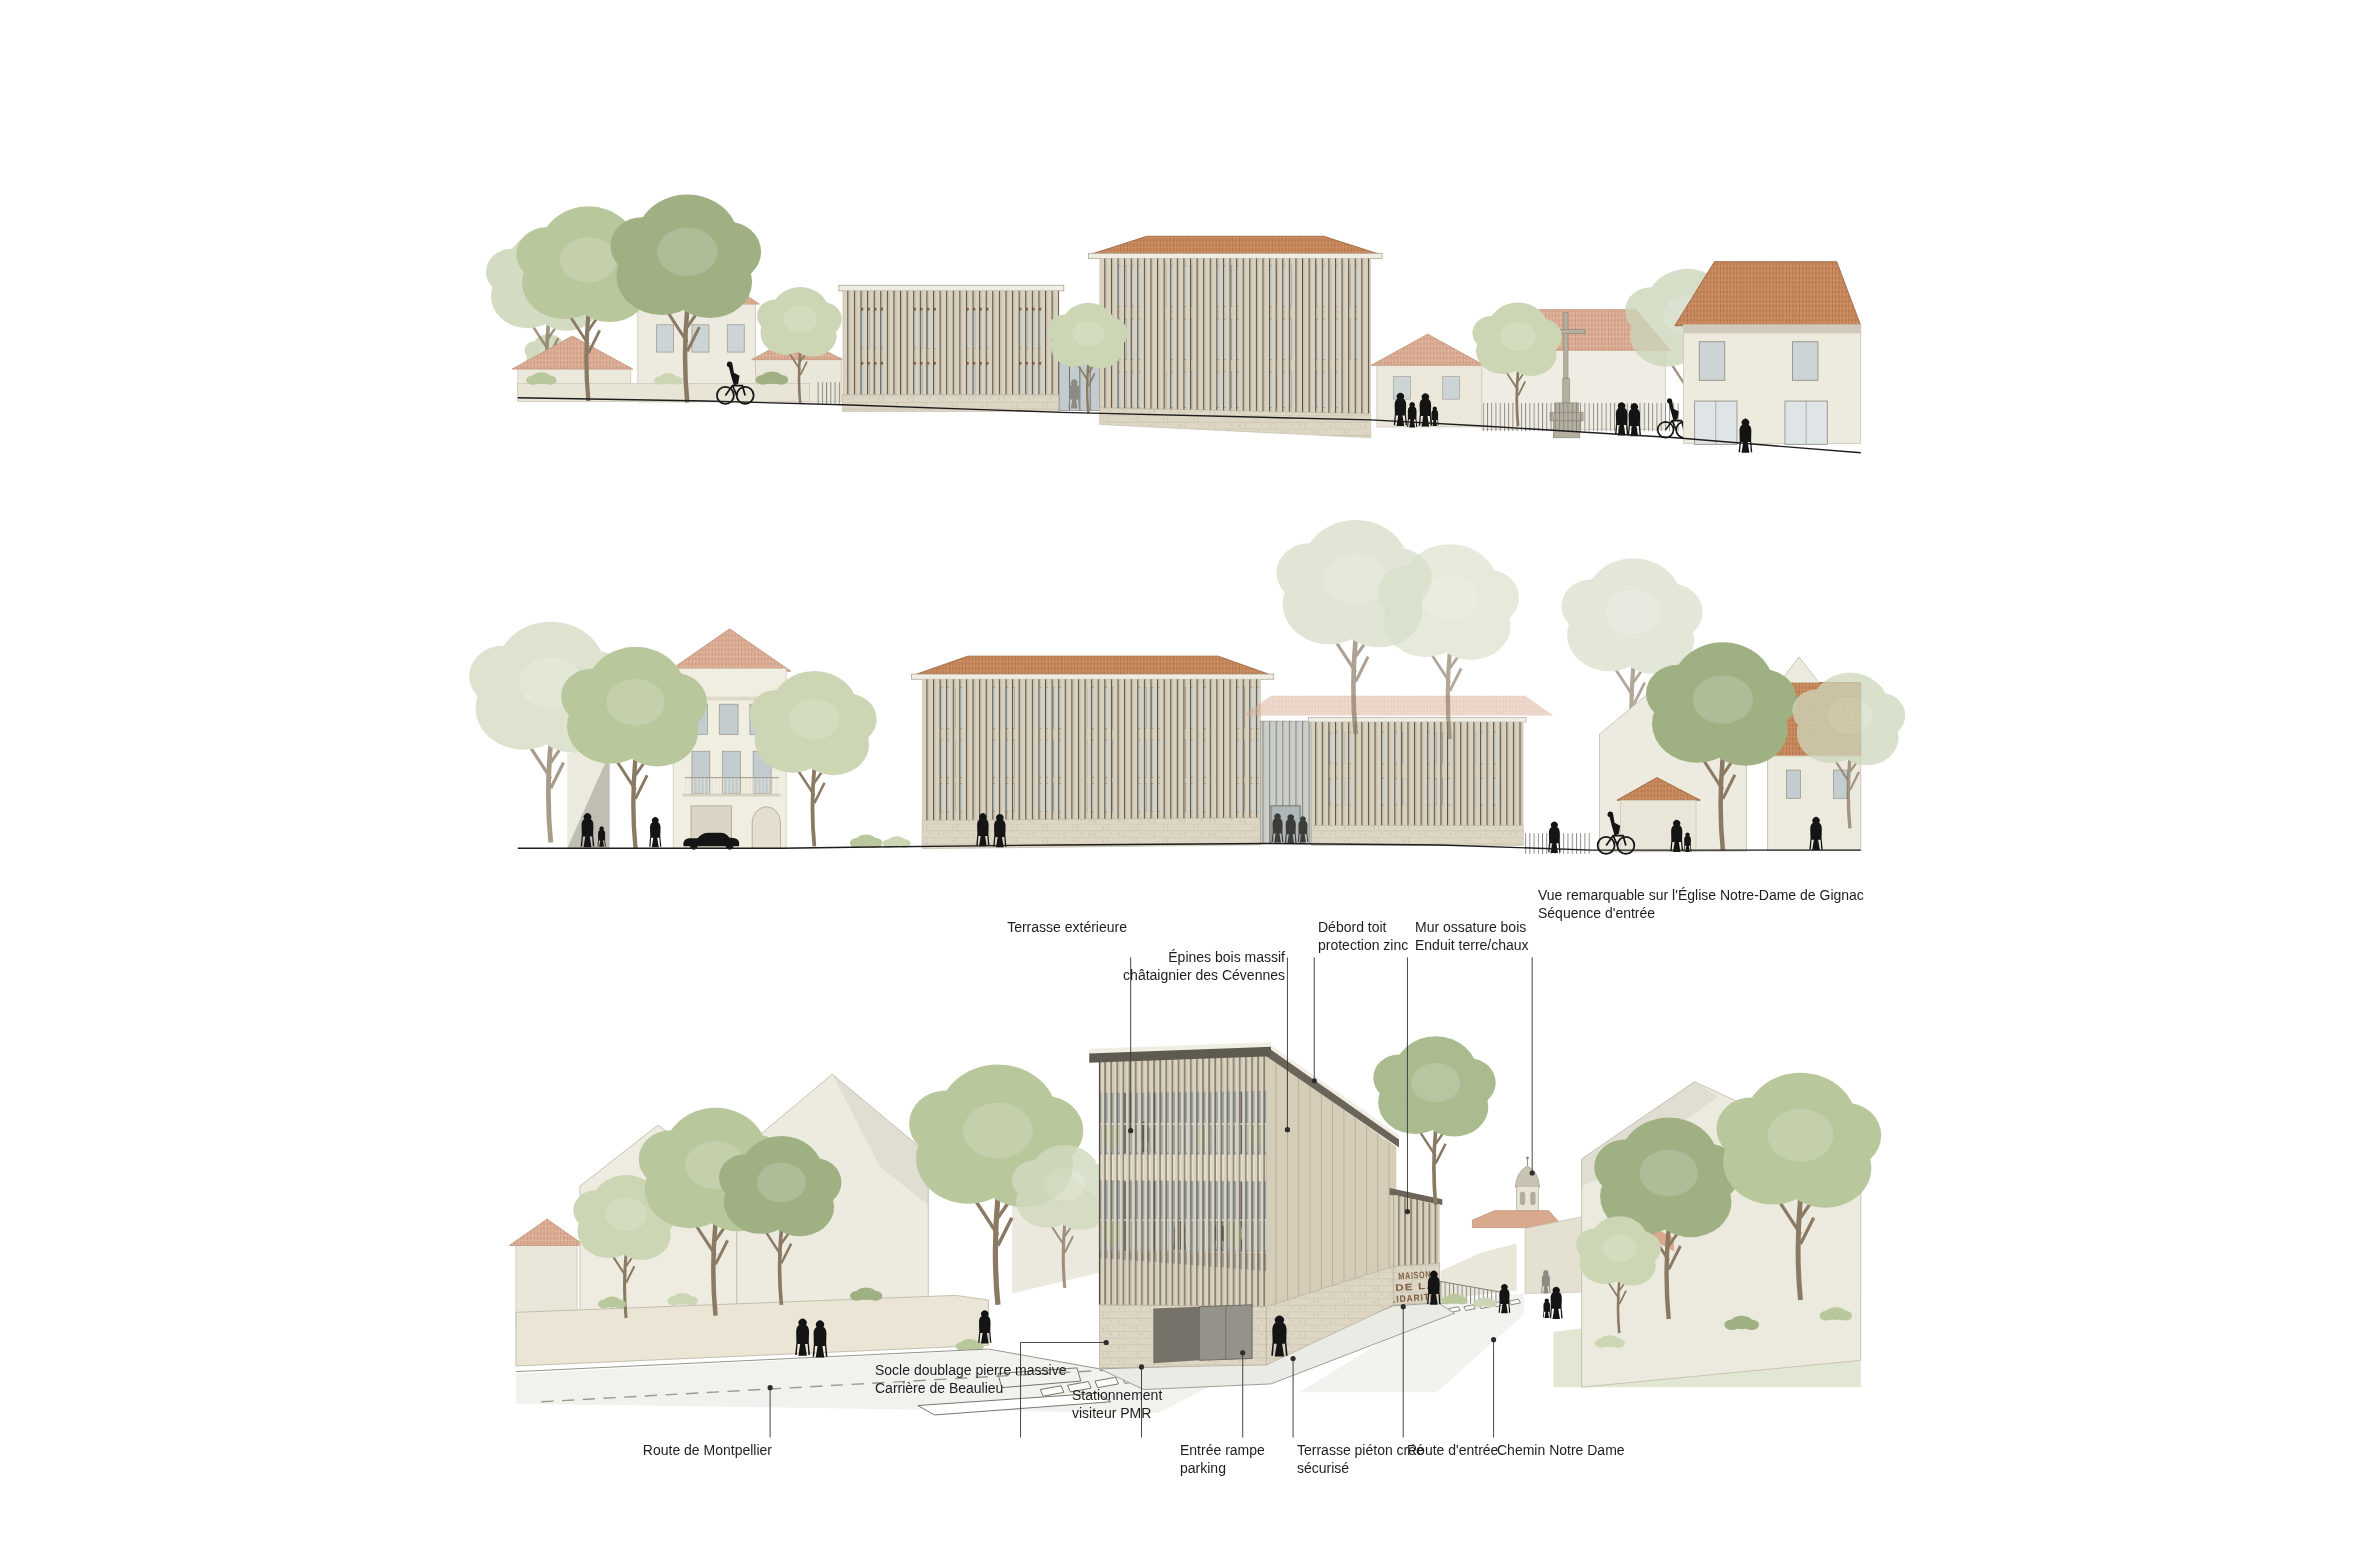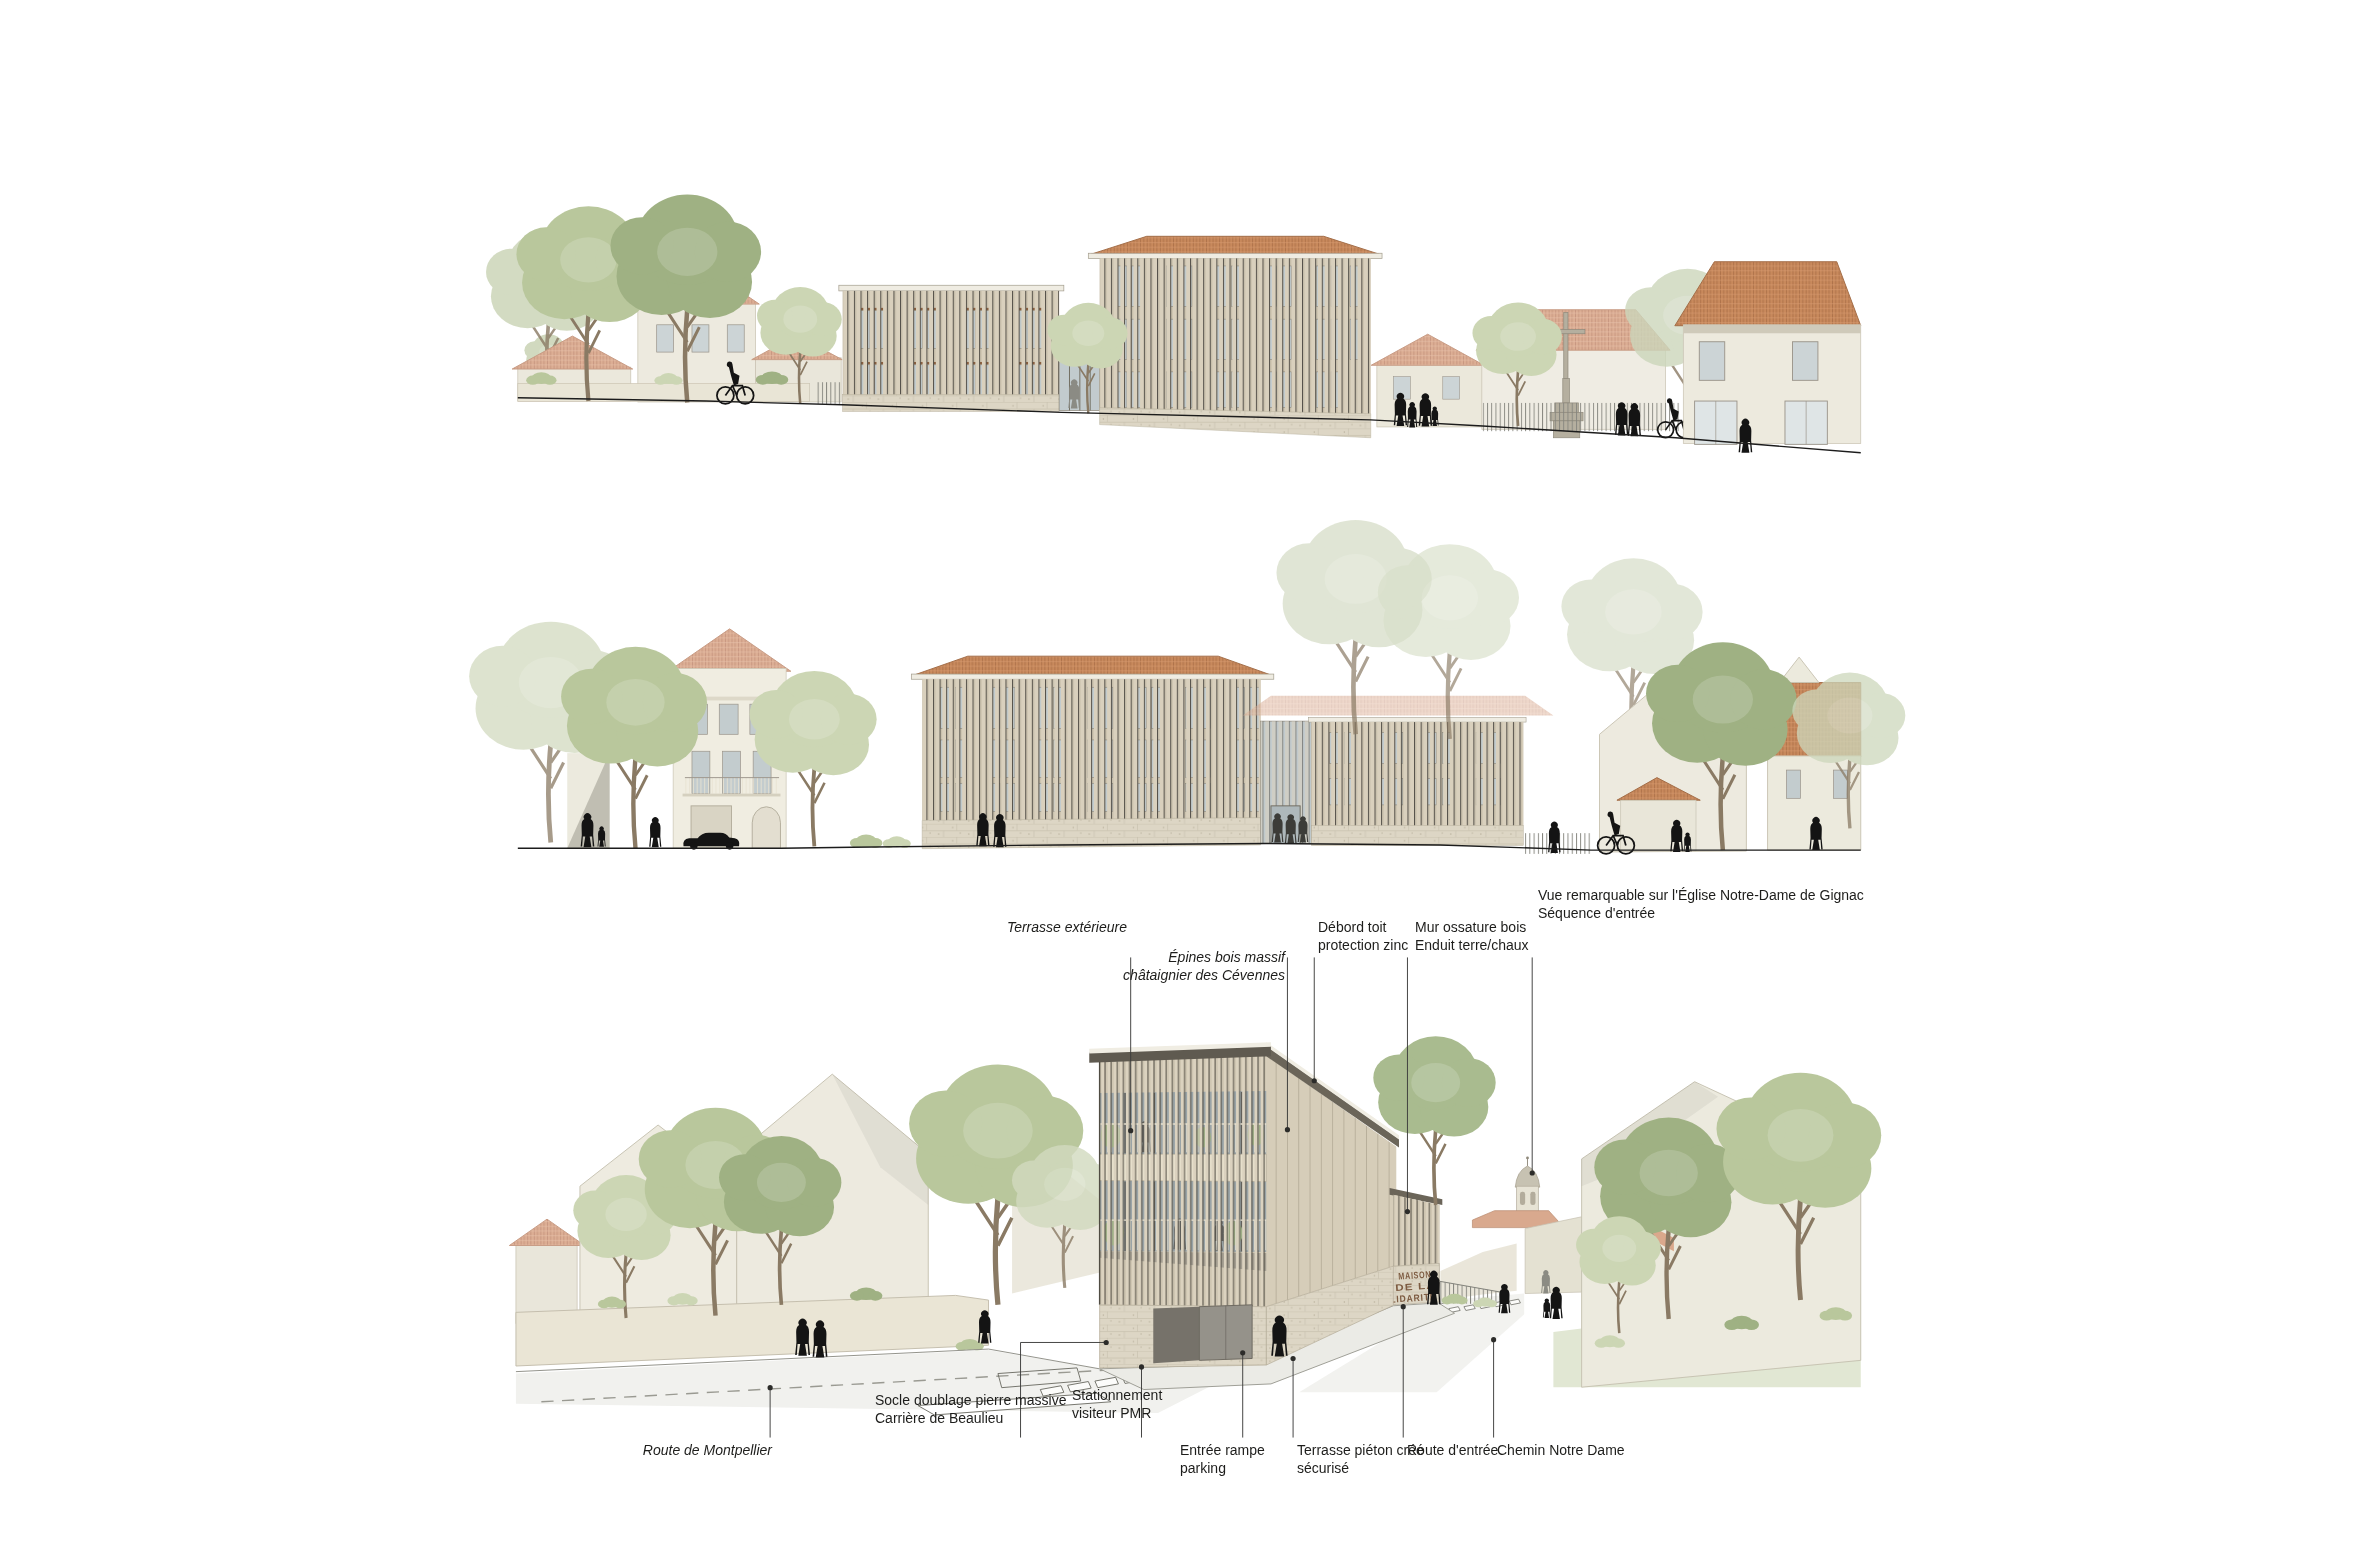--- a/index.html
+++ b/index.html
@@ -1,20 +1,20 @@
 <!DOCTYPE html>
 <html style="font-size:7.5px"><head>
 <meta charset="utf-8">
 <style>
   html,body{margin:0;padding:0;background:#fff;}
   #board{position:relative;width:2653px;height:1567px;background:#ffffff;overflow:hidden;
          font-family:"Liberation Sans",sans-serif;}
   #scene{position:absolute;left:0;top:0;}
   .ann{position:absolute;font-size:14px;line-height:18px;color:#1d1d1b;white-space:pre-line;}
-  .ann.r{text-align:right;font-style:italic;}
+  .ann.r{text-align:right;}
   .sign-text{font-family:"Liberation Sans",sans-serif;font-weight:bold;fill:#7d5b41;letter-spacing:2px;}
 </style>
 </head>
 <body>
 
 <div id="board">
 <svg id="scene" width="2653" height="1567" viewBox="0 0 5636 3329">
 <defs>
 
   <pattern id="finsE" width="14" height="8" patternUnits="userSpaceOnUse">
@@ -724,21 +724,21 @@
 <div class="ann r" style="right:1368px;top:948px">Épines bois massif
 châtaignier des Cévennes</div>
 <div class="ann" style="left:1318px;top:918px">Débord toit
 protection zinc</div>
 <div class="ann" style="left:1415px;top:918px">Mur ossature bois
 Enduit terre/chaux</div>
 <div class="ann" style="left:1538px;top:886px">Vue remarquable sur l'Église Notre-Dame de Gignac
 Séquence d'entrée</div>
 
 <div class="ann r" style="right:1881px;top:1441px">Route de Montpellier</div>
-<div class="ann" style="left:875px;top:1391px">Socle doublage pierre massive
+<div class="ann" style="left:875px;top:1361px">Socle doublage pierre massive
 Carrière de Beaulieu</div>
 <div class="ann" style="left:1072px;top:1386px">Stationnement
 visiteur PMR</div>
 <div class="ann" style="left:1180px;top:1441px">Entrée rampe
 parking</div>
 <div class="ann" style="left:1297px;top:1441px">Terrasse piéton créé
 sécurisé</div>
 <div class="ann" style="left:1407px;top:1441px">Route d'entrée</div>
 <div class="ann" style="left:1497px;top:1441px">Chemin Notre Dame</div>
 </div>

